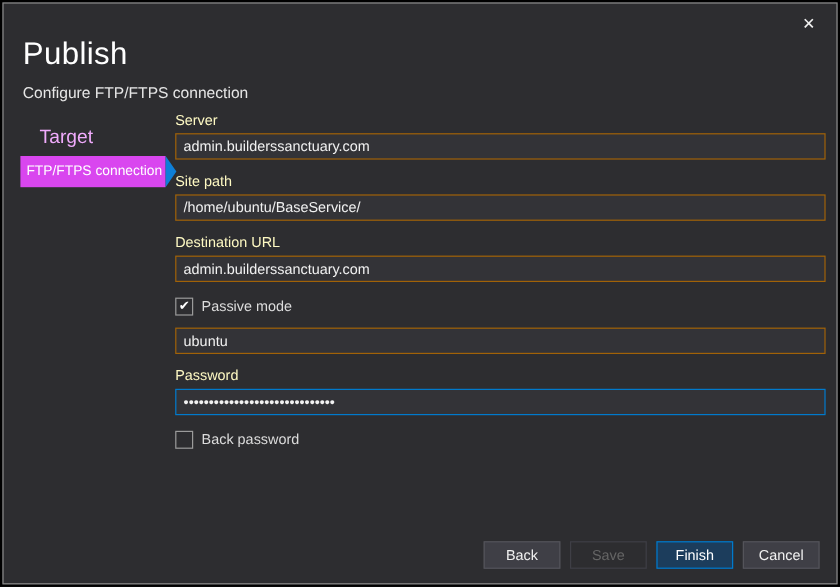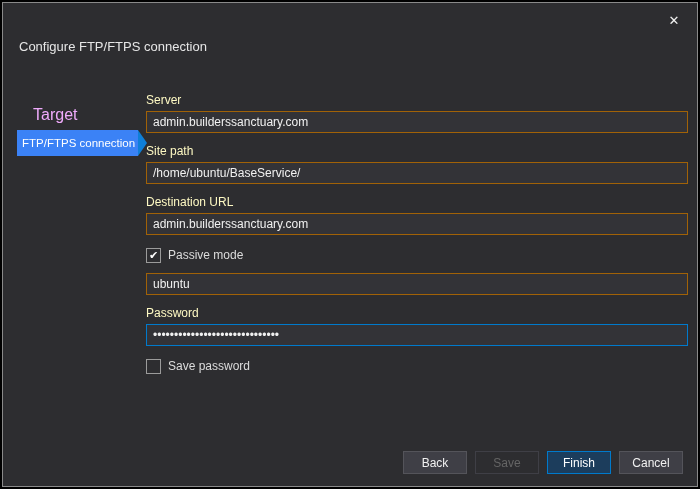--- a/index.html
+++ b/index.html
@@ -31,21 +31,21 @@
   .side-item {
     position:relative;
     height:26px; line-height:26px;
     color:#f0abfc; font-size:16px;
     padding-left:16px;
     margin-bottom:2px;
     cursor:pointer;
     white-space:nowrap;
   }
   .side-item.selected {
-    background:#3b82f6;
+    background:#d946ef;
     color:#ffffff;
     padding-left:5px;
     font-size:11.5px;
   }
   .side-item.selected::after {
     content:"";
     position:absolute; right:-9px; top:0;
     width:0; height:0;
     border-top:13px solid transparent;
     border-bottom:13px solid transparent;
@@ -115,20 +115,21 @@
   }
 </style>
 </head>
 <body>
 
 <div class="window">
 
   <button class="close-btn">✕</button>
 
   <div class="header">
+    <div class="title">Publish</div>
     <div class="subtitle">Configure FTP/FTPS connection</div>
   </div>
 
   <div class="sidebar">
     <div class="side-item">Target</div>
     <div class="side-item selected">FTP/FTPS connection</div>
   </div>
 
   <div class="form">
 
@@ -150,21 +151,21 @@
 
     <input class="text-input" type="text" value="ubuntu" style="">
 
     <div class="field-label">Password</div>
     <input class="text-input focused" type="text" value="••••••••••••••••••••••••••••••" style="">
 
     <label class="check-row save-row">
       <span class="box">
         <span class="mark">✔</span>
       </span>
-      <span>Save password</span>
+      <span>Back password</span>
     </label>
 
   </div>
 
   <div class="footer">
     <button class="btn">Back</button>
     <button class="btn disabled" disabled="">Save</button>
     <button class="btn primary">Finish</button>
     <button class="btn">Cancel</button>
   </div>

